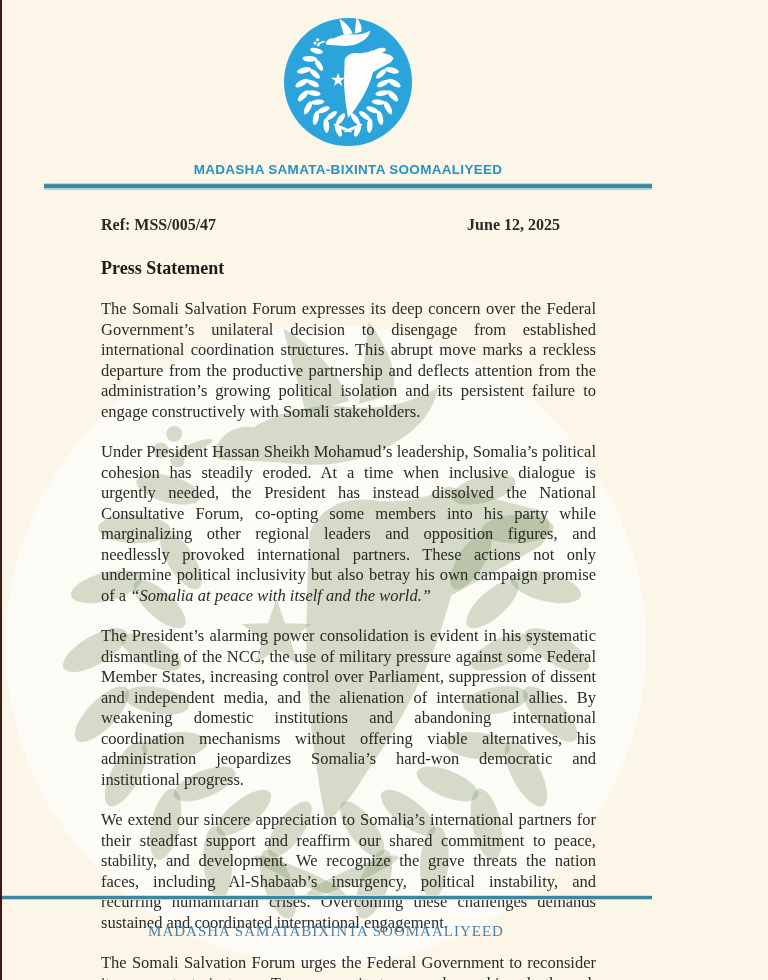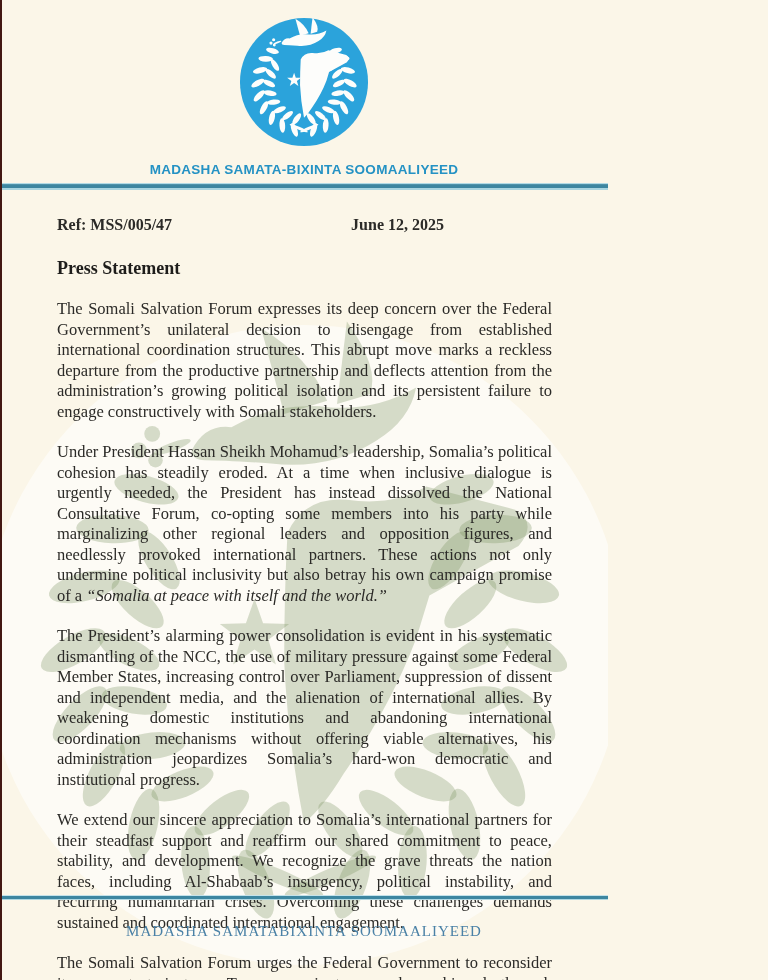--- a/index.html
+++ b/index.html
@@ -1,26 +1,26 @@
 <!DOCTYPE html>
 <html><head>
 <meta charset="utf-8">
 <style>
   html,body{margin:0;padding:0;}
   body{width:768px;height:980px;background:#FBF6E8;font-family:"Liberation Serif","DejaVu Serif",serif;}
-  .page{position:relative;width:608px;height:980px;background:#FBF6E8;overflow:hidden;}
+  .page{position:relative;width:608px;height:980px;background:#FBF6E8;overflow:hidden;padding-left:44px;}
   .left-edge{position:absolute;left:0;top:0;width:2px;height:980px;background:#431712;z-index:5;}
   .watermark{position:absolute;left:50%;top:645px;transform:translate(-50%,-50%);width:660px;height:660px;z-index:0;pointer-events:none;}
   header{position:relative;z-index:2;text-align:center;padding-top:16px;}
   .logo{display:inline-block;line-height:0;}
   .org-title{margin-top:10px;font-family:"Liberation Sans","DejaVu Sans",sans-serif;font-weight:bold;font-size:13.5px;letter-spacing:.3px;color:#2492C4;}
   .divider{margin-top:6px;height:7px;background:linear-gradient(to bottom,#B3DBE5 0 18%,#3D86A0 22% 72%,#A9D5E0 76% 100%);}
   main{position:relative;z-index:2;padding:0 56px 0 57px;color:#2B2A27;}
   .meta-row{display:flex;justify-content:space-between;margin-top:26px;font-weight:bold;font-size:16px;}
-  .meta-row .date{margin-right:108px;}
+  .meta-row .date{margin-right:36px;}
   .statement-heading{margin:24px 0 0 0;font-size:18px;font-weight:bold;color:#1E1D1B;}
   main p{margin:20px 0 0 0;font-size:16.5px;line-height:20.5px;text-align:justify;}
   main p em{font-style:italic;}
   footer{position:absolute;left:0;right:0;top:895px;z-index:2;}
   .footer-divider{margin-top:0;height:5px;background:linear-gradient(to bottom,#C4E2EA 0 20%,#3D86A0 25% 75%,#AFD8E2 80% 100%);}
   .footer-text{margin-top:23px;text-align:center;font-size:15px;letter-spacing:1px;color:#4A81A6;}
 </style>
 </head>
 <body>
 

